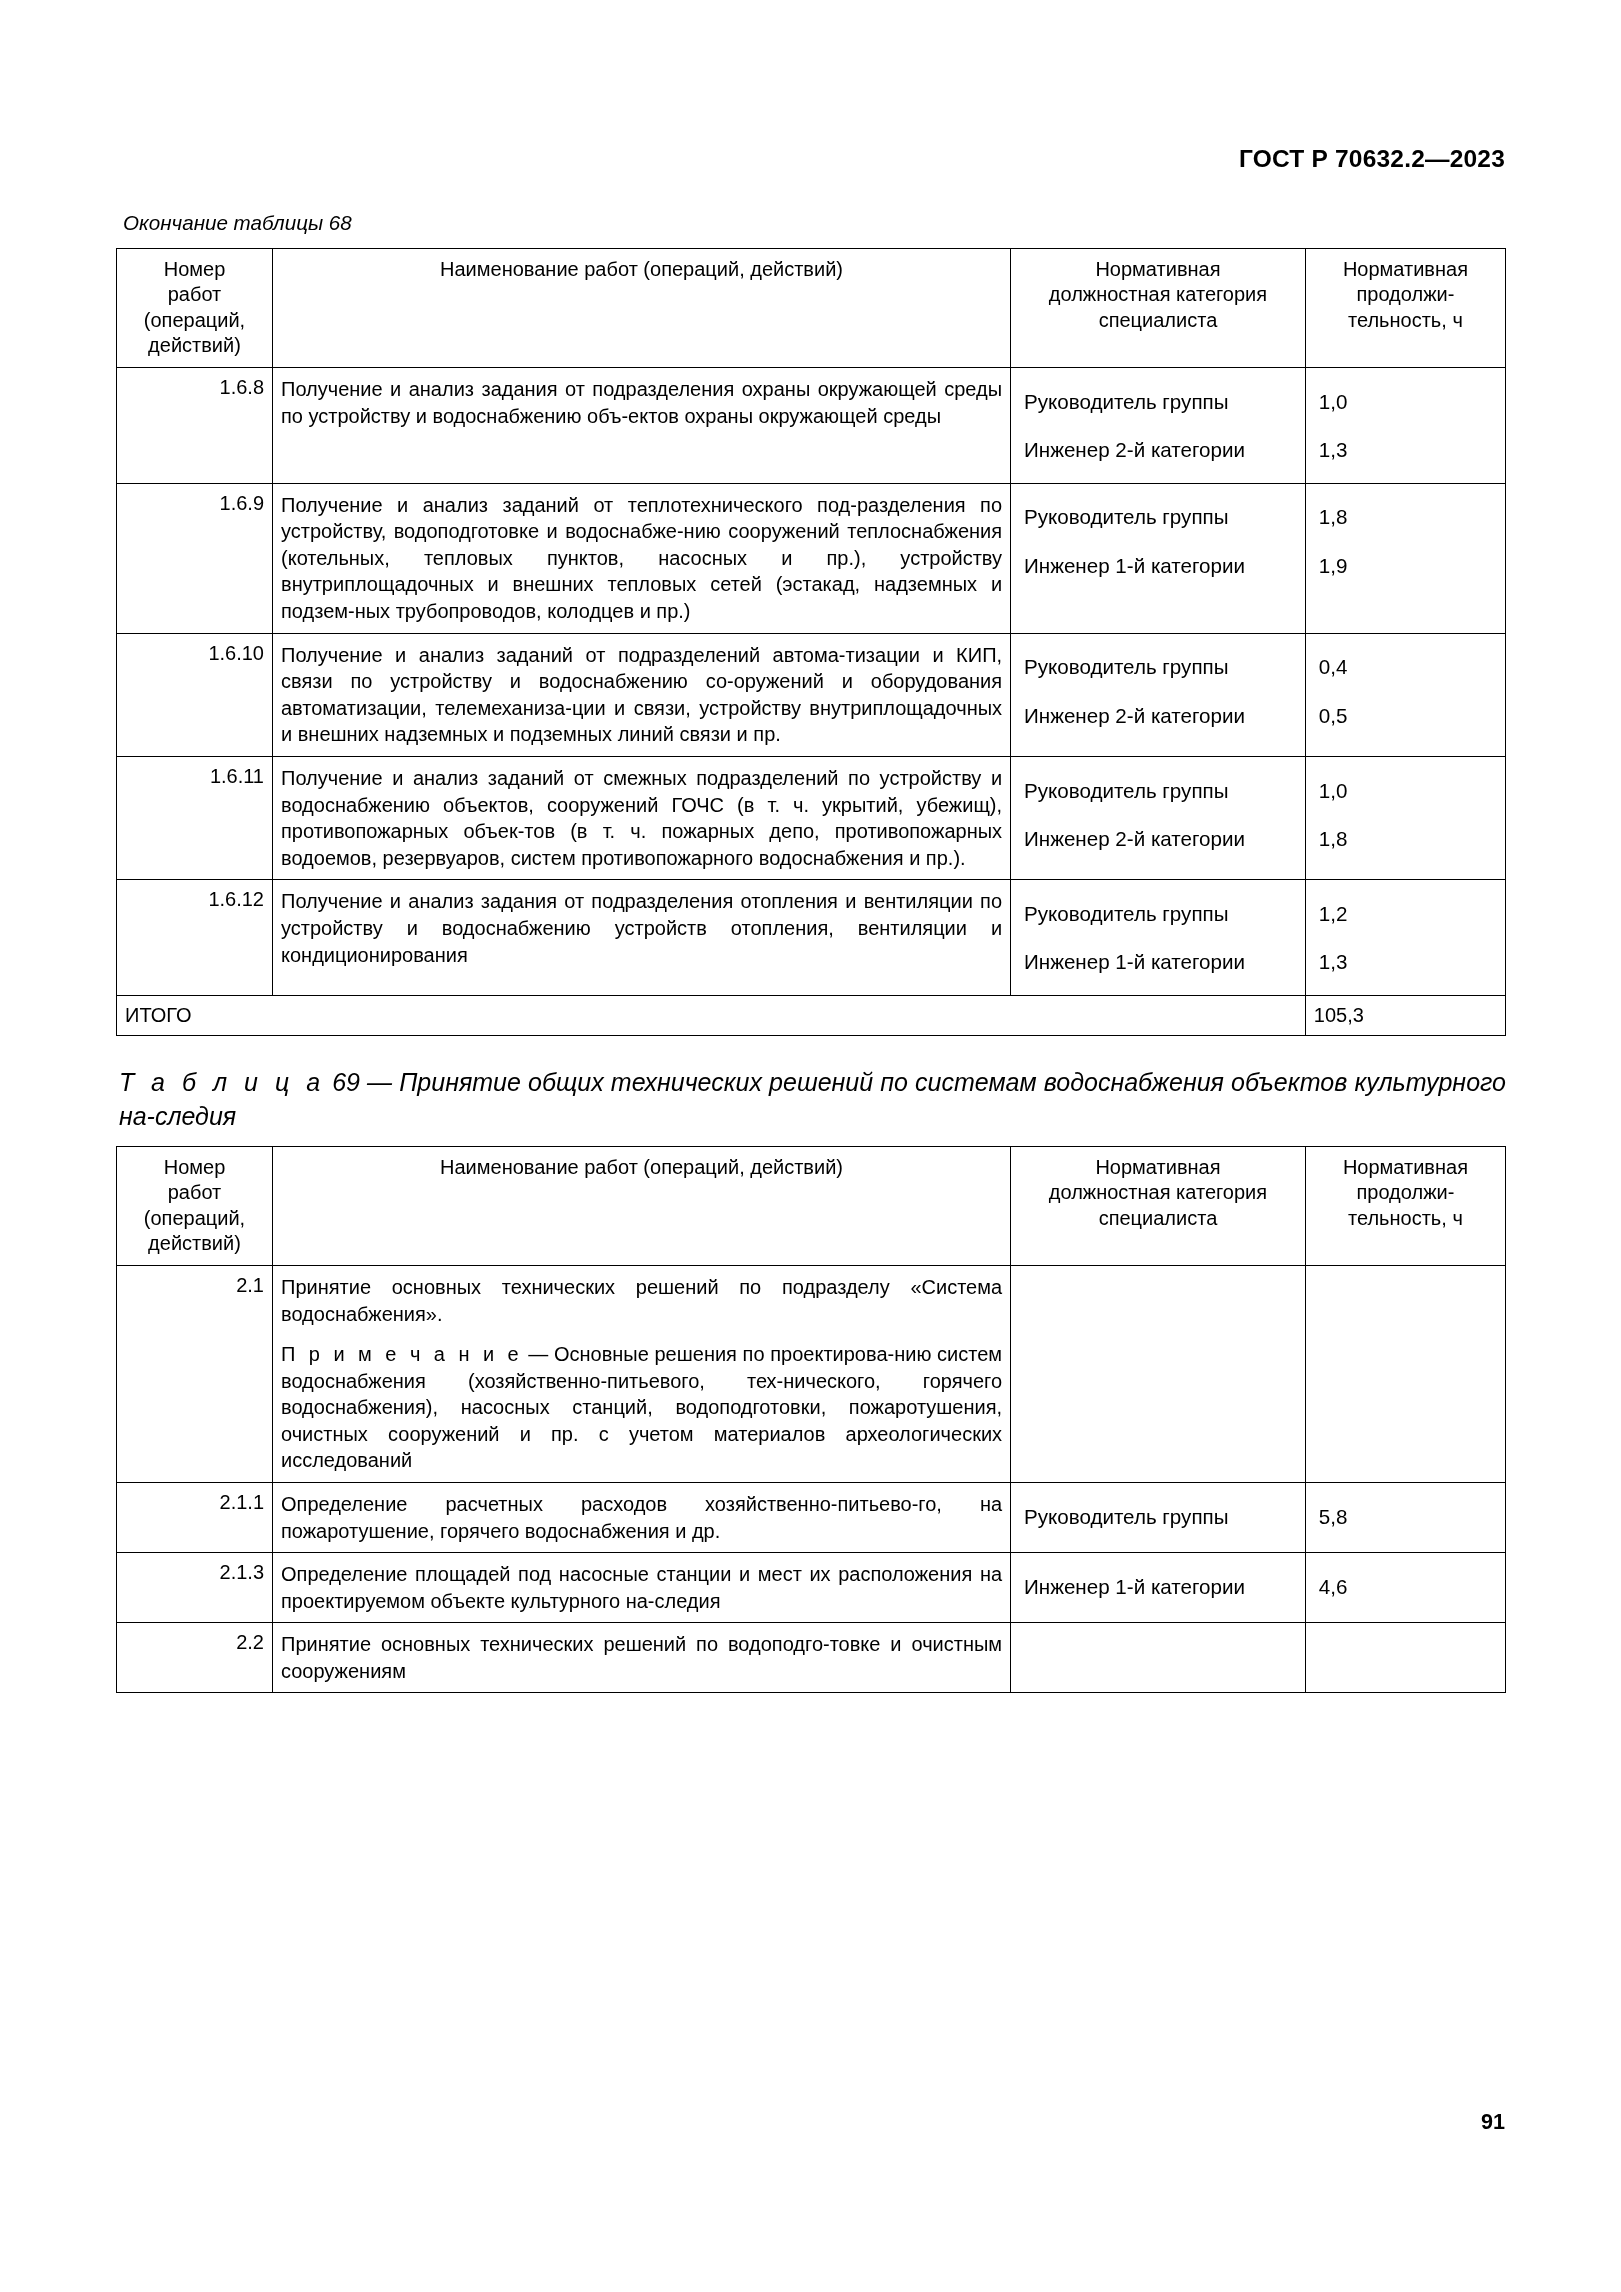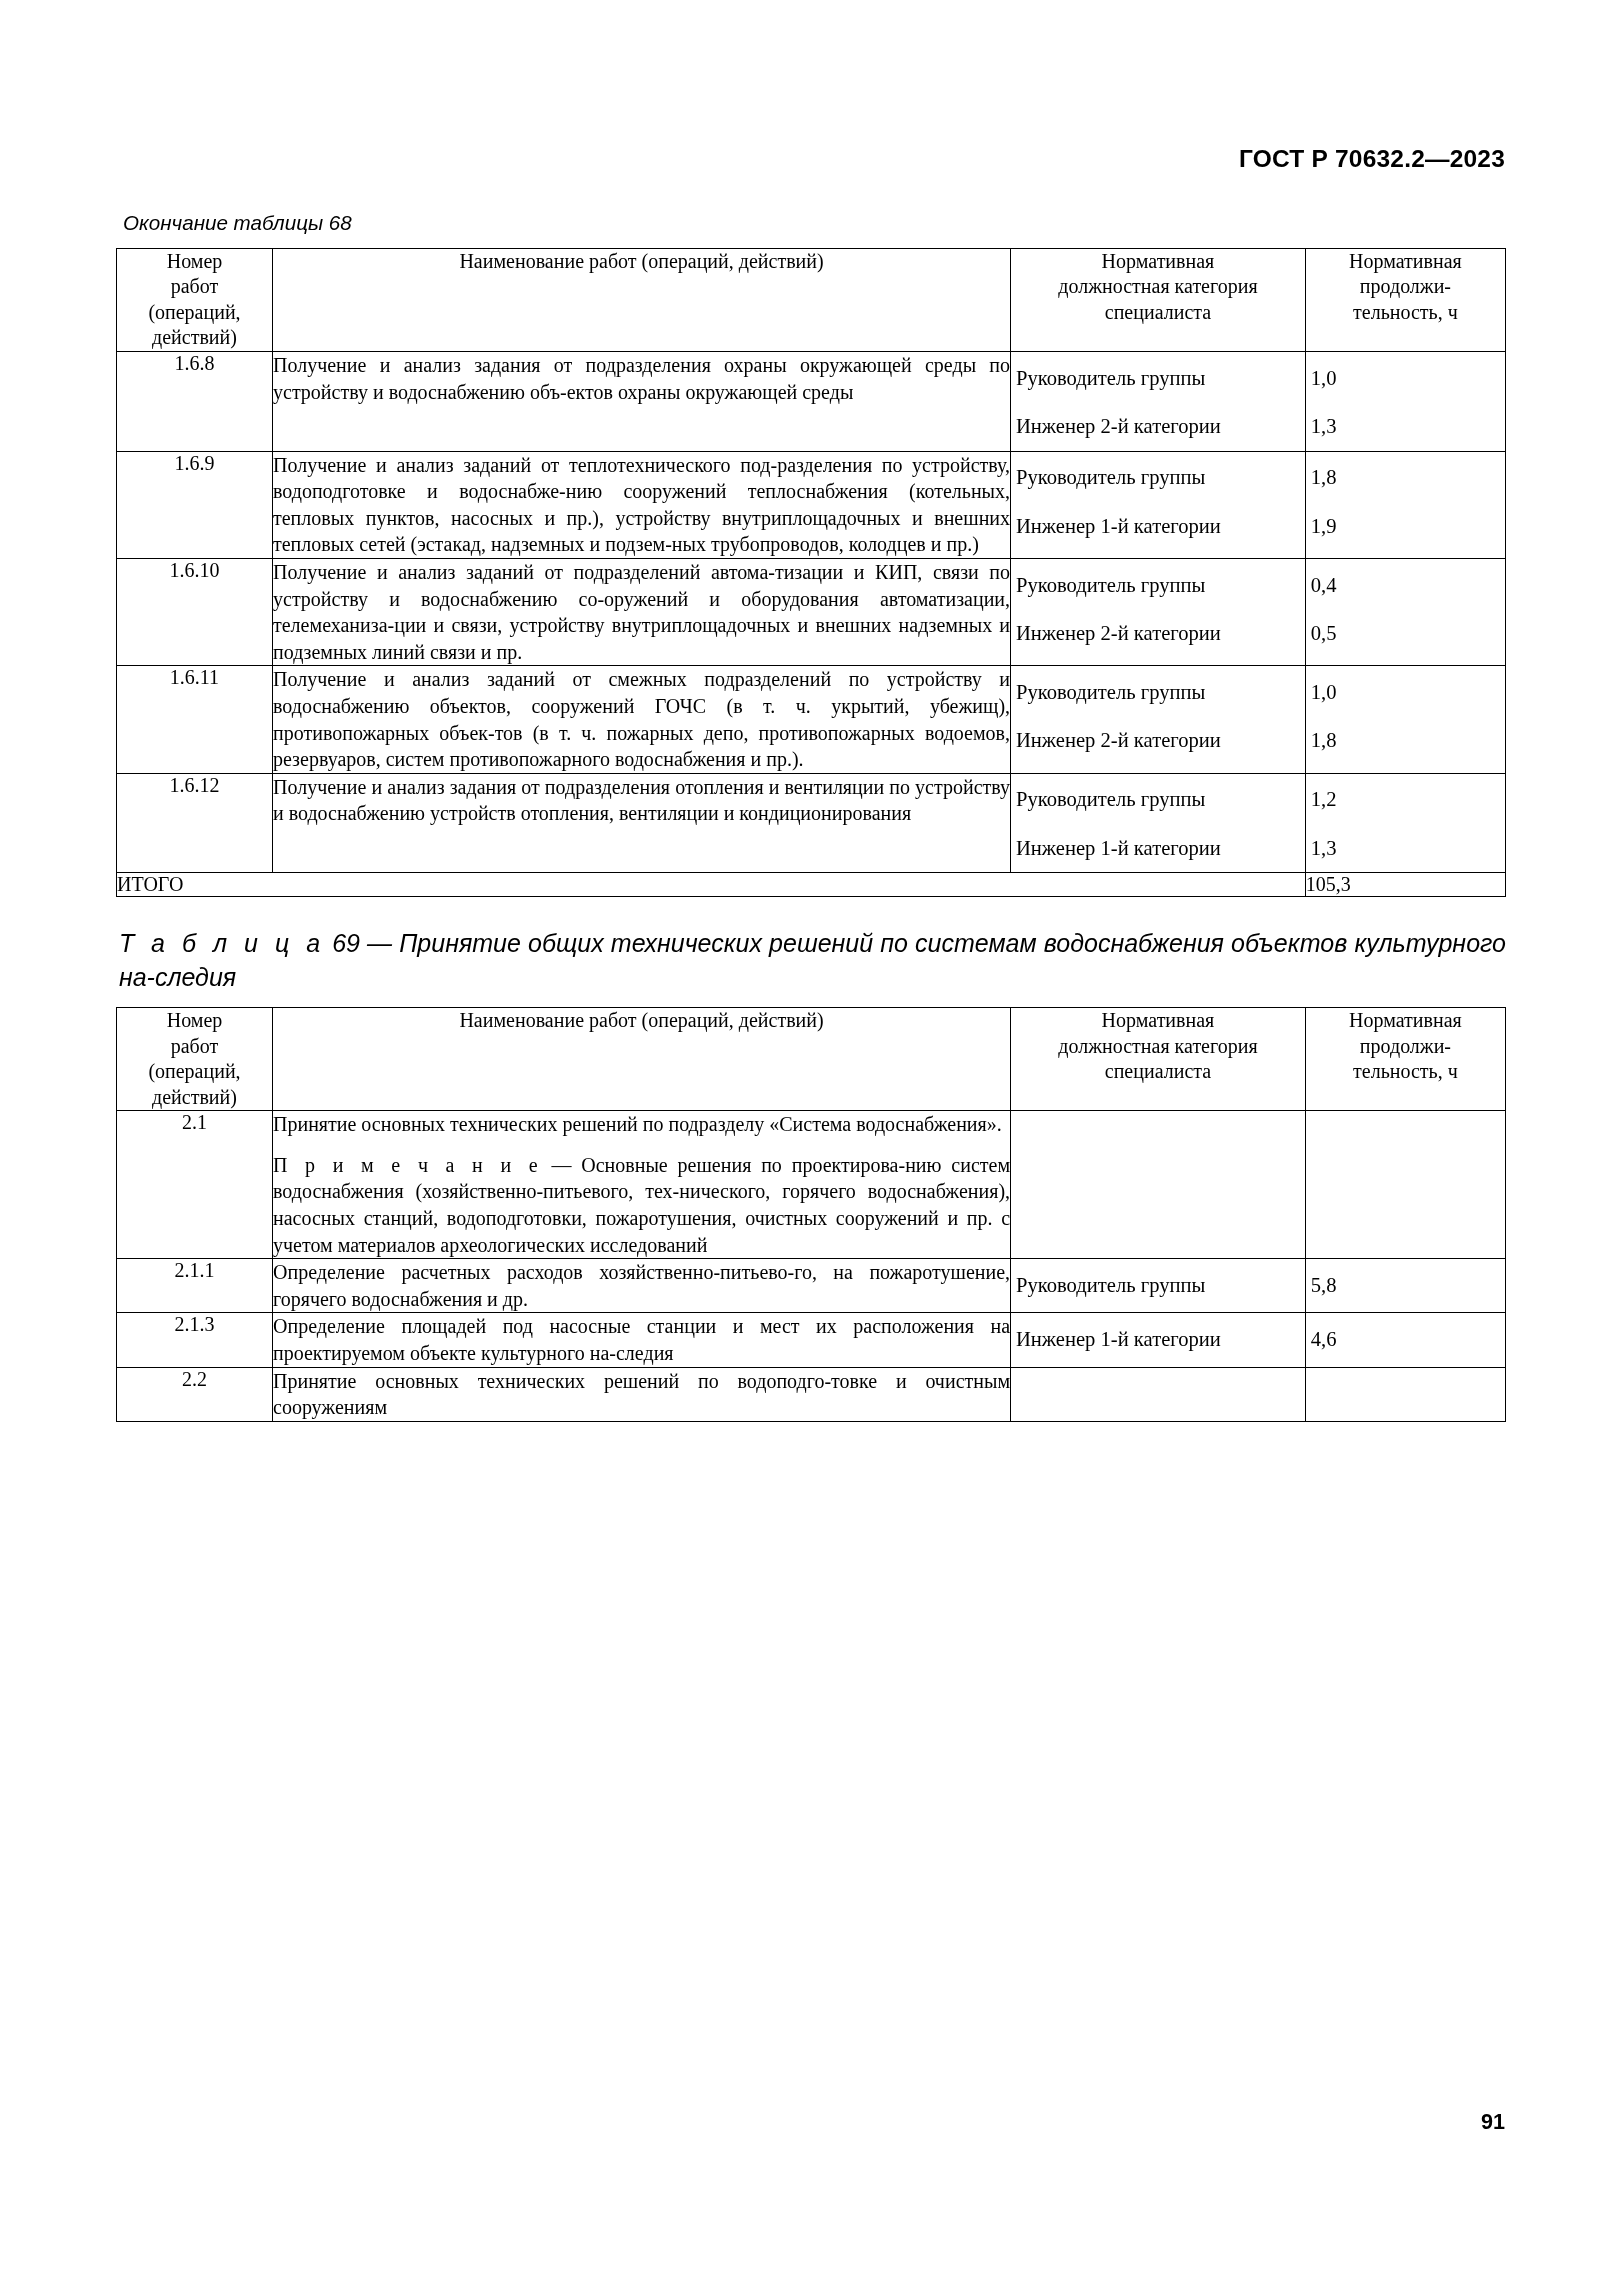--- a/index.html
+++ b/index.html
@@ -42,39 +42,38 @@
     margin-left: 7px;
   }
   table.doc {
     border-collapse: collapse;
     width: 1390px;
     table-layout: fixed;
   }
   table.doc td, table.doc th {
     border: 1.3px solid #000;
     vertical-align: top;
-    padding: 0;
+    padding: 8px;
     font-weight: normal;
     font-size: 20px;
-    font-family: Liberation Serif, serif;
   }
   .c-num  { width: 145px; }
   .c-name { width: 686px; }
   .c-cat  { width: 274px; }
   .c-dur  { width: 186px; }
 
   thead td {
     text-align: center;
     vertical-align: middle;
     font-size: 19px;
     line-height: 1.28;
     padding: 11.8px 5.9px 11.8px 5.9px;
   }
   .cell-num {
-    text-align: center;
+    text-align: right;
     font-size: 20.6px;
     padding: 11.8px 3.9px 9.8px 3.9px;
   }
   .cell-name {
     text-align: justify;
     text-align-last: left;
     font-size: 20.6px;
     line-height: 1.33;
     padding: 11.8px 12.7px 10.8px 13.7px;
     hyphens: manual;

